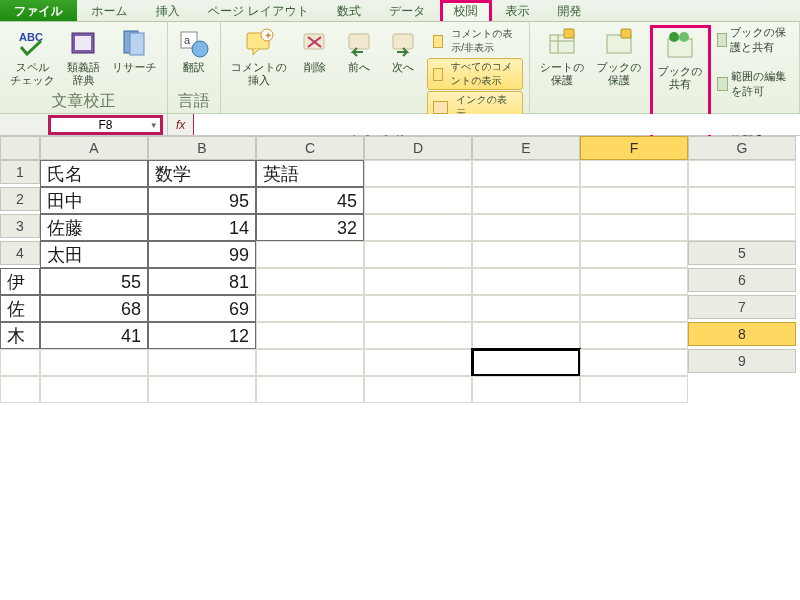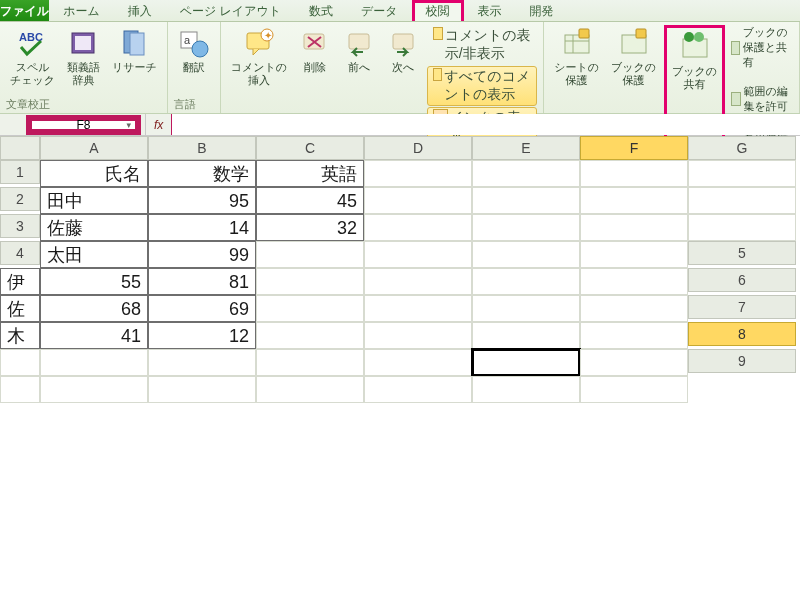--- a/index.html
+++ b/index.html
@@ -21,21 +21,21 @@
   }
   .tab {
     padding: 3px 14px 0 14px;
     color: #3a613a;
     cursor: pointer;
   }
   .tab-file {
     background: linear-gradient(#39a326, #1f8a11);
     color: #fff;
     font-weight: bold;
-    padding: 3px 0;
+    padding: 3px 14px;
   }
   .tab-active {
     position: relative;
     border: 3px solid #e2006d;
     border-bottom: none;
     background: #f2f7ee;
     padding: 0 11px;
   }
 
   
@@ -47,23 +47,23 @@
   }
   .group {
     border-right: 1px solid #c9d8bb;
     padding: 3px 6px 1px 6px;
     display: flex;
     flex-direction: column;
     justify-content: space-between;
   }
   .group-body { display: flex; gap: 4px; }
   .group-label {
-    text-align: left;
+    text-align: center;
     color: #6b7d5f;
-    font-size: 11px;
+    font-size: 16px;
     padding-top: 2px;
   }
   .big-btn {
     display: flex;
     flex-direction: column;
     align-items: center;
     gap: 2px;
     padding: 2px 4px;
     cursor: pointer;
   }
@@ -73,23 +73,23 @@
   }
   .big-btn .lbl {
     font-size: 11px;
     color: #2e442e;
     text-align: center;
     line-height: 1.15;
     white-space: pre;
   }
   .cmt-col { display: flex; flex-direction: column; gap: 1px; }
   .cmt-row {
-    display: flex; gap: 2px;
+    display: flex; align-items: center; gap: 8px;
     padding: 1px 5px;
-    font-size: 14px;
+    font-size: 10px;
     color: #3a4f3a;
     border: 1px solid transparent;
   }
   .cmt-row.pill {
     background: linear-gradient(#fff2ba, #ffe177);
     border: 1px solid #d9b64a;
     border-radius: 3px;
   }
   .mini-ico {
     width: 15px; height: 13px; display: inline-block;
@@ -109,23 +109,23 @@
   
   .formula-bar {
     display: flex;
     align-items: center;
     height: 22px;
     border-bottom: 1px solid #c9c9c9;
     background: #eef2ea;
   }
   .name-box {
     width: 115px; height: 20px;
-    border: 6px solid #be185d;
+    border: 3px solid #be185d;
     background: #fff;
-    margin: 0 4px 0 26px;
+    margin: 0 4px 0 48px;
     display: flex; align-items: center; justify-content: center;
     font-size: 12px;
     position: relative;
   }
   .name-box::after {
     content: "▾";
     position: absolute; right: 4px; color: #666; font-size: 9px;
   }
   .fx {
     font-style: italic; color: #7f1d1d; padding: 0 8px;
@@ -154,21 +154,21 @@
   .cell {
     border: 1px solid #d7dbd0;
     height: 27px;
     padding: 2px 6px;
     font-size: 18px;
     color: #1a1a1a;
     background: #fff;
     line-height: 22px;
   }
   .cell.bordered { border: 1px solid #6e6e6e; }
-  .cell.hd { text-align: right; }
+  .cell.hd { text-align: left; }
   .cell.num { text-align: right; }
   .cell.name { text-align: left; }
   .cell.active {
     outline: 3px solid #000;
     outline-offset: -2px;
   }
 
   
   .svg-ico { display: block; }
 </style>

